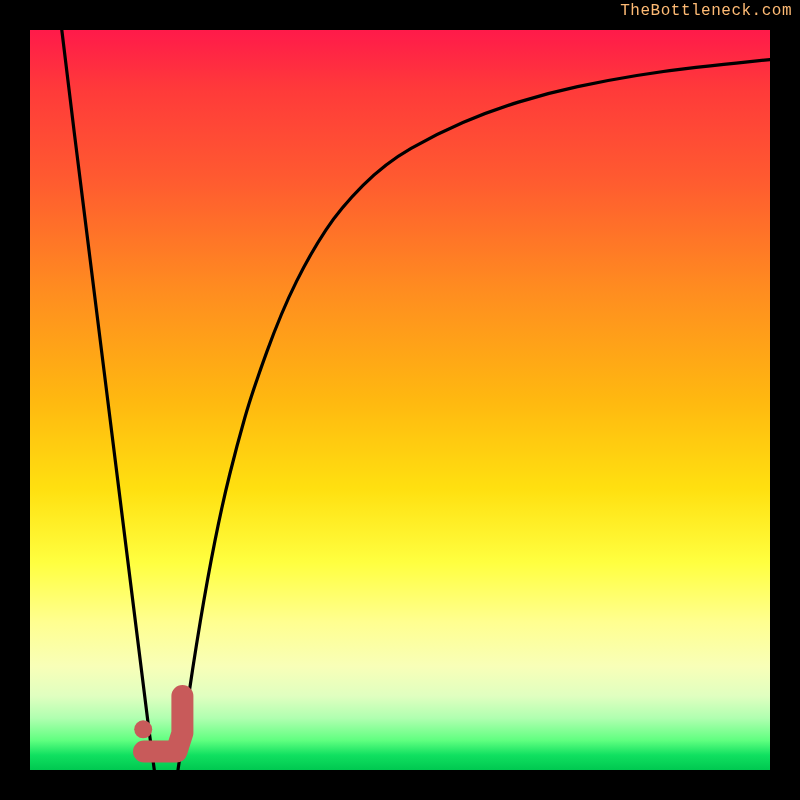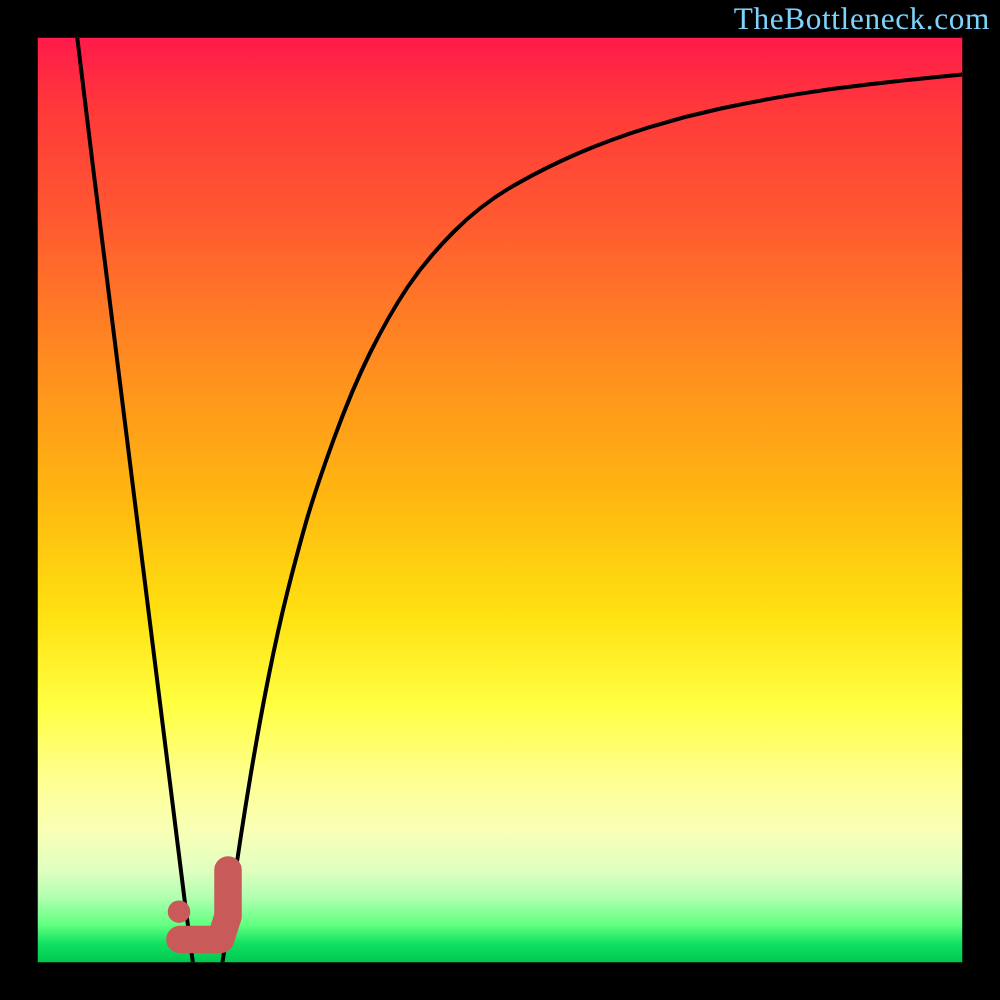--- a/index.html
+++ b/index.html
@@ -53,23 +53,23 @@
     position: absolute;
     left: 0;
     top: 0;
     width: 100%;
     height: 100%;
   }
   .watermark {
     position: absolute;
     top: 2px;
     right: 8px;
-    color: #7dd3fc;
-    font-family: Liberation Serif, serif;
-    font-size: 25px;
+    color: #fdba74;
+    font-family: Liberation Mono, monospace;
+    font-size: 16px;
     font-weight: 400;
     letter-spacing: 0.5px;
   }
 </style>
 </head>
 <body>
 
 <div class="frame">
 
   <div class="plot-area">

